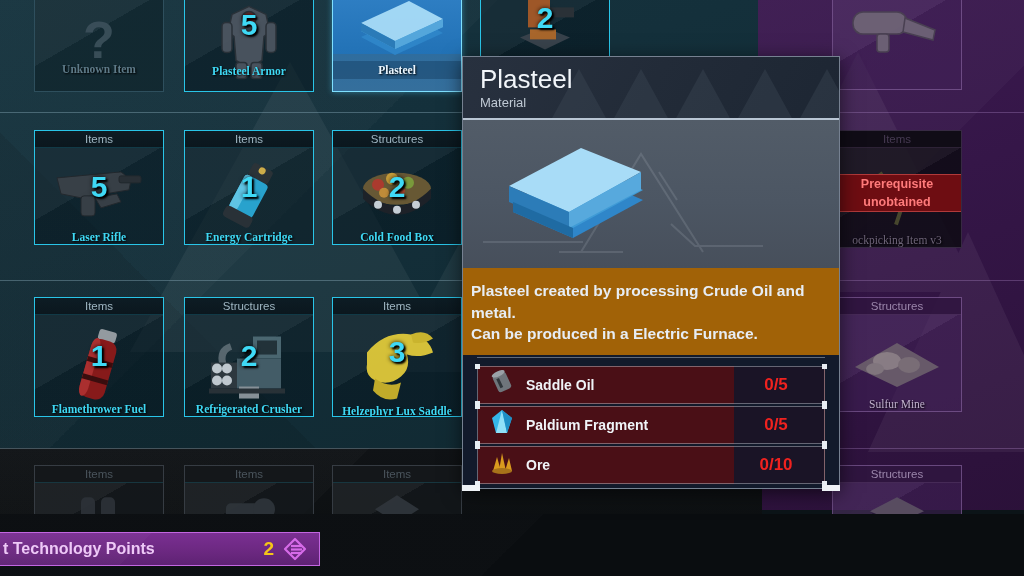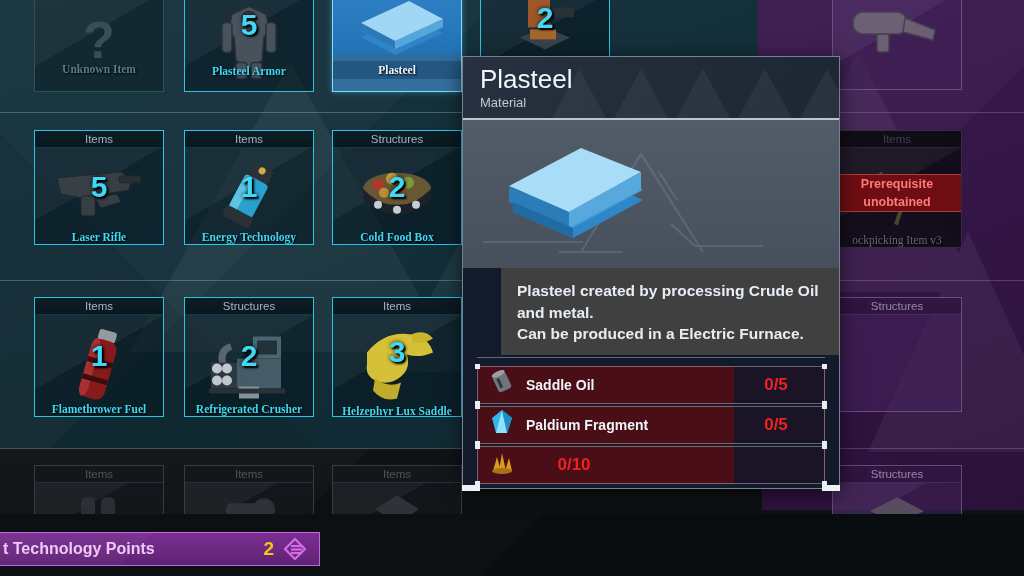--- a/index.html
+++ b/index.html
@@ -139,24 +139,23 @@
   }
   .tt-head .pat { position:absolute; inset:0; opacity:.30; }
   .tt-title { position:relative; font-size:26px; color:#f2f6fa; line-height:30px; }
   .tt-sub   { position:relative; font-size:13px; color:#bfc9d4; margin-top:1px; }
   .tt-img {
     position:relative; height:148px;
     background:linear-gradient(180deg,#525c68 0%,#4c5663 55%,#474f5b 100%);
     overflow:hidden;
   }
   .tt-desc {
-    padding:12px 16px 10px 16px; color:#e7edf4;
+    padding:12px 16px 10px 8px; color:#e7edf4;
     font-size:15.5px; line-height:21.5px; font-weight:bold;
-    background:#404040;
-    margin-left:38px;
+    background:#a16207;
   }
   .tt-divider { height:1px; margin:2px 14px 0 14px; background:rgba(190,205,220,.45); }
   .ing-list { padding:8px 14px 0 14px; }
   .ing-row {
     position:relative; height:38px; margin-bottom:2px;
     display:flex; align-items:center;
     border:1px solid rgba(215,225,235,.40);
     background:linear-gradient(90deg,#4a0f16 0%,#4a0f16 74%,#1a1426 74%,#1a1426 100%);
   }
   .ing-ico { width:48px; text-align:center; font-size:18px; }
@@ -300,21 +299,21 @@
       <svg class="art" width="70" height="72" viewBox="0 0 70 72">
         <g transform="rotate(28 35 36)">
           <rect x="24" y="4" width="22" height="14" rx="3" fill="#2c3338"></rect>
           <rect x="22" y="18" width="26" height="38" rx="4" fill="#2aa9d6"></rect>
           <rect x="22" y="18" width="9" height="38" rx="4" fill="#64cdee"></rect>
           <rect x="20" y="54" width="30" height="12" rx="4" fill="#2b3238"></rect>
           <circle cx="35" cy="8" r="3.5" fill="#d8b44a"></circle>
         </g>
       </svg>
       <div class="qty" style="top:22px;">1</div>
-      <div class="nm">Energy Technology</div>
+      <div class="nm">Energy Cartridge</div>
     </div>
   </div>
 
   <div class="tile" style="left:332px;top:130px;height:115px;">
     <div class="cat">Structures</div>
     <div class="body" style="height:98px;">
       <svg class="art" width="86" height="62" viewBox="0 0 86 62">
         <g>
           <ellipse cx="43" cy="24" rx="34" ry="16" fill="#6c5b35"></ellipse>
           <circle cx="24" cy="20" r="6" fill="#b33b2e"></circle>
@@ -439,20 +438,31 @@
       <svg class="art" width="70" height="70" viewBox="0 0 70 70">
         <path d="M18 10 L40 44 L34 62" stroke="#4a4a2e" stroke-width="4" fill="none"></path>
       </svg>
       <div class="prereq-banner">Prerequisite unobtained</div>
       <div class="nm">ockpicking Item v3</div>
     </div>
   </div>
 
   <div class="tile pur" style="left:832px;top:297px;height:115px;">
     <div class="cat">Structures</div>
+    <div class="body" style="height:98px;">
+      <svg class="art" width="92" height="56" viewBox="0 0 92 56">
+        <g>
+          <polygon points="46,8 88,32 46,52 4,32" fill="#6a5d6b"></polygon>
+          <ellipse cx="36" cy="26" rx="14" ry="9" fill="#8d8287"></ellipse>
+          <ellipse cx="58" cy="30" rx="11" ry="8" fill="#7d7279"></ellipse>
+          <ellipse cx="24" cy="34" rx="9" ry="6" fill="#847a80"></ellipse>
+        </g>
+      </svg>
+      <div class="nm">Sulfur Mine</div>
+    </div>
   </div>
 
   <div class="tile pur" style="left:832px;top:465px;height:70px;">
     <div class="cat">Structures</div>
     <div class="body" style="height:53px;">
       <svg class="art" width="70" height="40" viewBox="0 0 70 40">
         <polygon points="35,8 62,22 35,34 8,22" fill="#5a4f62"></polygon>
       </svg>
     </div>
   </div>
@@ -546,20 +556,21 @@
         <div class="ing-ico">
           <svg width="26" height="26" viewBox="0 0 26 26">
               <g fill="#d99a1e">
                 <polygon points="4,22 8,8 12,22"></polygon>
                 <polygon points="10,22 13,4 17,22"></polygon>
                 <polygon points="16,22 20,9 23,22"></polygon>
                 <ellipse cx="13" cy="22" rx="10" ry="3" fill="#a7731a"></ellipse>
               </g>
             </svg>
         </div>
+        <div class="ing-nm">Ore</div>
         <div class="ing-ct">0/10</div>
       </div>
     </div>
 
     <div class="tt-foot-tab" style="left:-1px;"></div>
     <div class="tt-foot-tab" style="right:-1px;"></div>
   </div>
 
   <div class="bottom-dark"></div>
 

